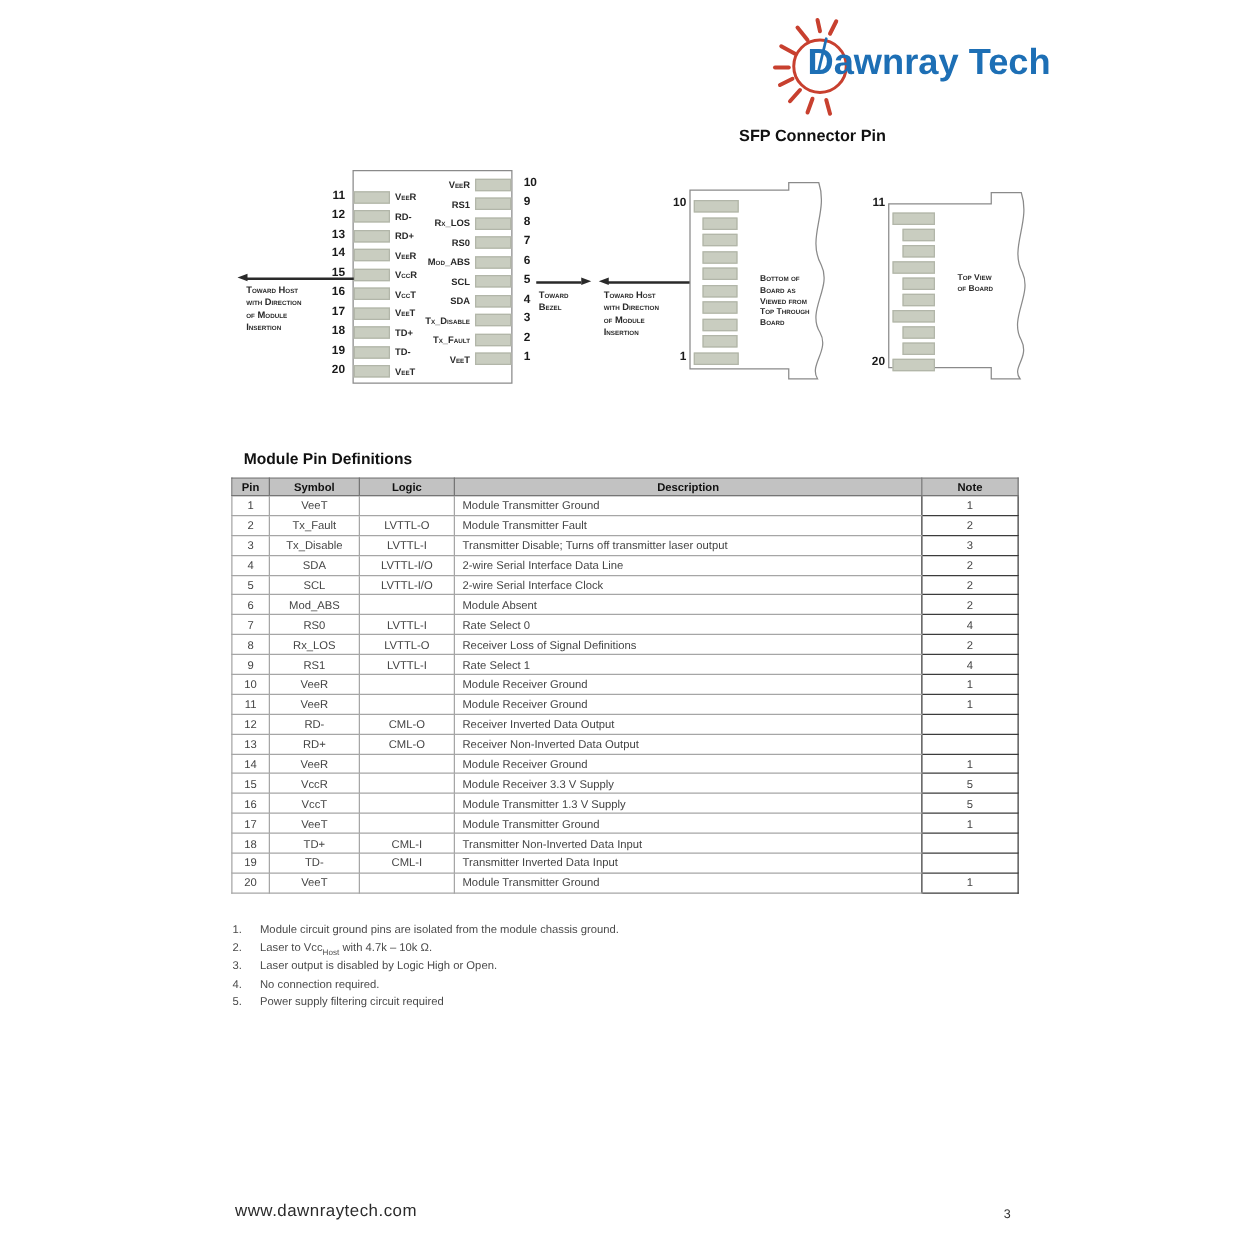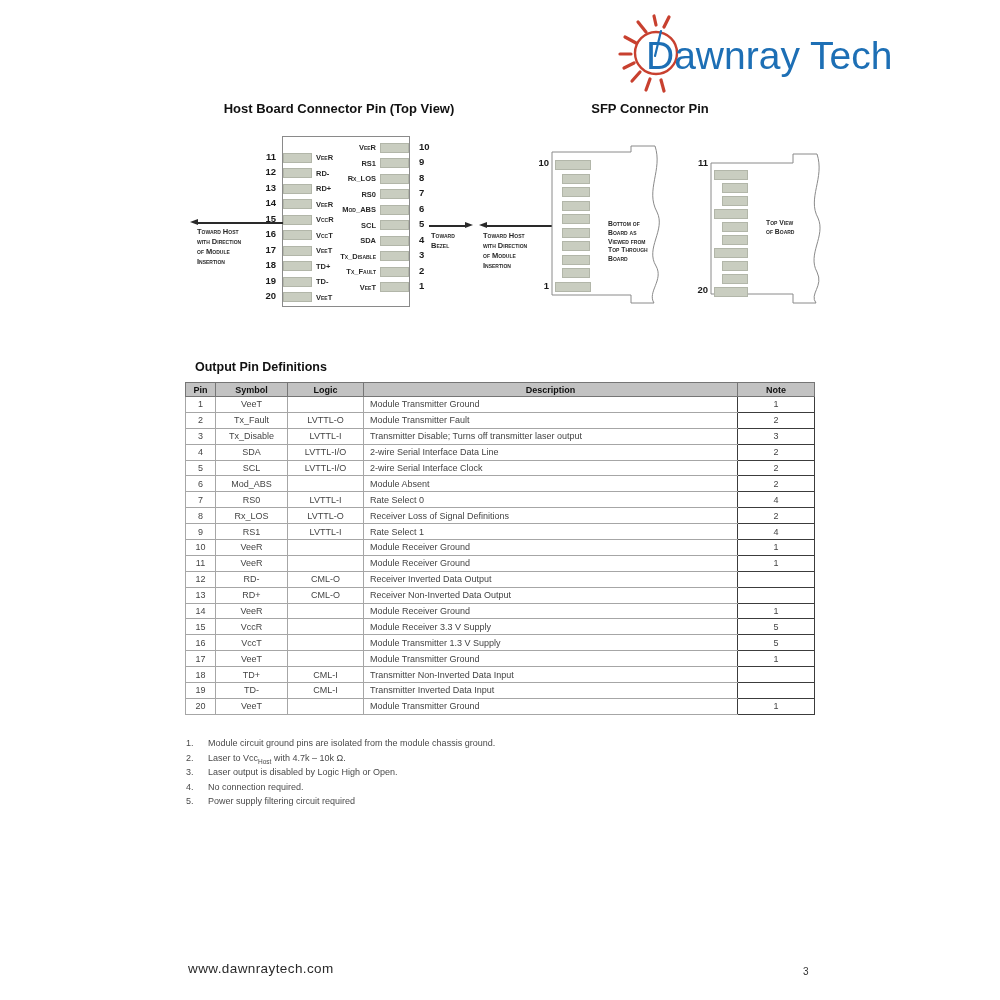--- a/index.html
+++ b/index.html
@@ -1,20 +1,20 @@
 <!DOCTYPE html>
 <html><head>
 <meta charset="utf-8">
 <style>
   html,body { margin:0; padding:0; background:#fff; }
   .page { position:relative; width:1000px; height:1000px; background:#ffffff;
           font-family:"Liberation Sans", sans-serif; overflow:hidden; }
 
   
-  .logo-text { position:absolute; left:646px; top:34px; font-size:39px; font-weight:normal;
+  .logo-text { position:absolute; left:646px; top:34px; font-size:29px; font-weight:bold;
                color:#1d6fb5; white-space:nowrap; }
   .logo-svg { position:absolute; left:612px; top:10px; }
 
   
   .diagram-title { position:absolute; font-weight:bold; font-size:13px; color:#111; text-align:center; }
   .section-title { position:absolute; font-weight:bold; font-size:12.5px; color:#111; }
 
   
   .host-box { position:absolute; left:282px; top:136px; width:128px; height:171px;
               border:1px solid #8a8a8a; box-sizing:border-box; }
@@ -71,21 +71,20 @@
       <path d="M12,58 L22,53"></path>
       <path d="M20,71 L28,62"></path>
       <path d="M34,80 L38,69"></path>
       <path d="M52,81 L49,70"></path>
     </g>
     <circle cx="44" cy="43" r="21" fill="none" stroke="#c8402f" stroke-width="2.4"></circle>
     <path d="M49,21 L43,46" stroke="#1d6fb5" stroke-width="2.2" stroke-linecap="round" fill="none"></path>
   </svg>
   <div class="logo-text">Dawnray Tech</div>
 
-  <div class="diagram-title" style="left:179px; top:101px; width:320px;">Host Board Connector Pin (Top View)</div>
   <div class="diagram-title" style="left:550px; top:101px; width:200px;">SFP Connector Pin</div>
 
   <div class="host-box"></div>
   <div id="host-pins">
       <div class="pin-num" style="left: 248px; top: 150.5px; width: 28px; text-align: right;">11</div>
       <div class="pad" style="left: 283px; top: 152.5px; width: 29px; height: 10px;"></div>
       <div class="pin-label" style="left: 316px; top: 153px;">VeeR</div>
       <div class="pin-num" style="left: 248px; top: 166px; width: 28px; text-align: right;">12</div>
       <div class="pad" style="left: 283px; top: 168px; width: 29px; height: 10px;"></div>
       <div class="pin-label" style="left: 316px; top: 168.5px;">RD-</div>
@@ -184,21 +183,21 @@
       <div class="pad" style="left: 722px; top: 261px; width: 26px; height: 10px;"></div>
       <div class="pad" style="left: 722px; top: 274px; width: 26px; height: 10px;"></div>
       <div class="pad" style="left: 714px; top: 287px; width: 34px; height: 10px;"></div>
       <div class="pin-num" style="left: 686px; top: 157px; width: 22px; text-align: right;">11</div>
       <div class="pin-num" style="left: 686px; top: 284px; width: 22px; text-align: right;">20</div>
     </div>
 
   <div class="board-caption" style="left:608px; top:220px; width:52px;">Bottom of<br>Board as<br>Viewed from<br>Top Through<br>Board</div>
   <div class="board-caption" style="left:766px; top:219px; width:52px;">Top View<br>of Board</div>
 
-  <div class="section-title" style="left:195px; top:360px;">Output Pin Definitions</div>
+  <div class="section-title" style="left:195px; top:360px;">Module Pin Definitions</div>
   <table class="pins">
     <colgroup>
       <col style="width:30px">
         <col style="width:72px">
         <col style="width:76px">
       <col style="width:374px">
         <col style="width:77px">
     </colgroup>
     <thead>
         <tr>

